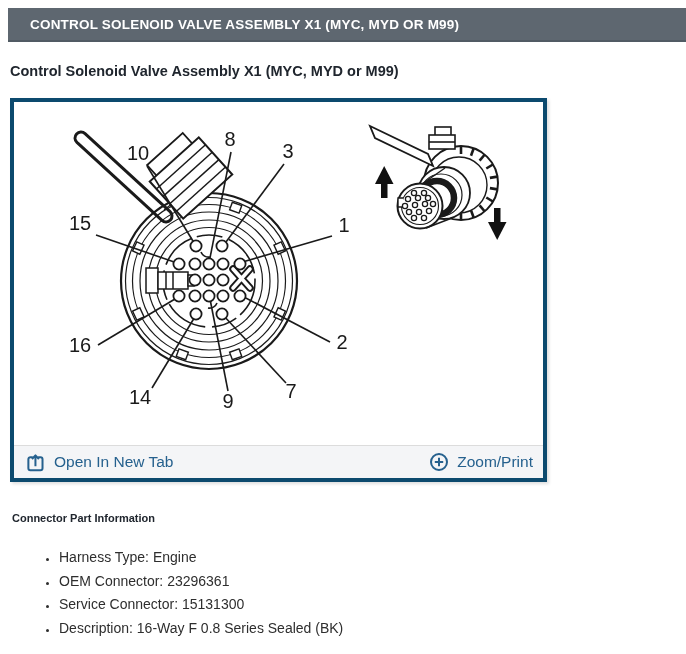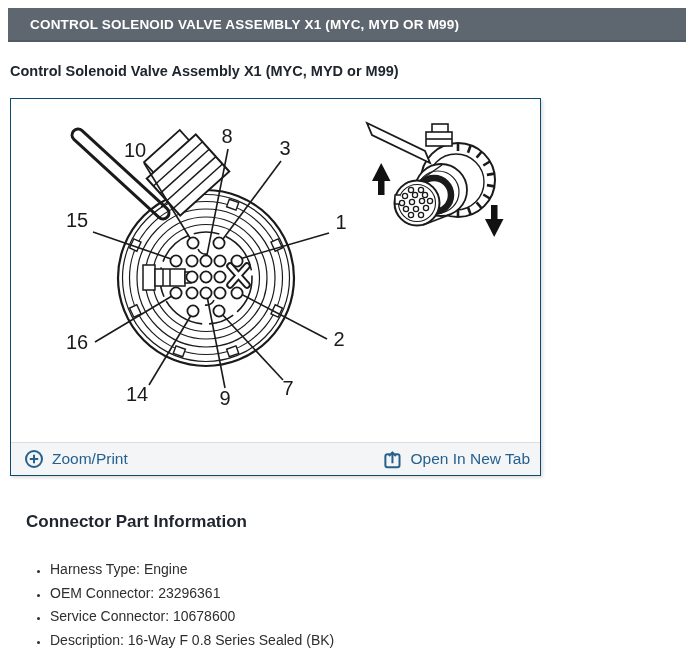--- a/index.html
+++ b/index.html
@@ -14,42 +14,42 @@
     color:#fff;font-size:13.5px;font-weight:bold;letter-spacing:.2px;
     line-height:34px;padding-left:22px;box-sizing:border-box;
     white-space:nowrap;
   }
   .subtitle{
     position:absolute;left:10px;top:63px;
     font-size:14.5px;font-weight:bold;color:#20262e;
   }
   .figure-box{
     position:absolute;left:10px;top:98px;width:529px;height:376px;
-    border:1px solid #0c4a6e;background:#fff;
+    border:4px solid #0c4a6e;background:#fff;
     box-shadow:2px 2px 3px rgba(0,0,0,.13);
   }
   .figure-area{position:relative;width:529px;height:343px;background:#fff;}
   .figure-area svg{display:block;}
   .figure-footer{
     position:absolute;left:0;bottom:0;width:529px;height:33px;
     background:#f4f5f7;border-top:1px solid #dcdcdc;box-sizing:border-box;
     display:flex;align-items:center;justify-content:space-between;
     padding:0 10px 0 13px;
   }
   .flink{
     display:flex;align-items:center;gap:8px;cursor:pointer;
     color:#26618e;font-size:15.5px;text-decoration:none;
   }
   .flink svg{flex:0 0 auto;}
   .info-heading{
-    position:absolute;left:26px;top:512px;
-    font-size:17px;font-weight:bold;color:#20262e;
+    position:absolute;left:12px;top:512px;
+    font-size:11px;font-weight:bold;color:#20262e;
   }
   ul.info-list{
-    position:absolute;left:0;top:546px;margin:12px;padding:0 0 0 38px;
+    position:absolute;left:0;top:546px;margin:0;padding:0 0 0 59px;
     list-style:disc;
   }
   ul.info-list li{
     font-size:14px;color:#2e2e2e;line-height:23.5px;
   }
   ul.info-list li::marker{color:#2e2e2e;font-size:11px;}
   .diagram-line{stroke:#1a1a1a;stroke-width:1.5;fill:none;}
   text.callout{font-size:20px;fill:#1a1a1a;font-family:"Liberation Sans","DejaVu Sans",sans-serif;}
 </style>
 </head>
@@ -229,36 +229,36 @@
         <g fill="#111">
           <rect x="480" y="106" width="6.5" height="17"></rect>
           <polygon points="474,120 492.5,120 483.2,138"></polygon>
         </g>
       </g>
     </svg>
   </div>
 
   <div class="figure-footer">
     <a class="flink">
+      <svg width="19" height="19" viewBox="0 0 18 18">
+        <path d="M5.5 4 H3.2 A1.9 1.9 0 0 0 1.3 5.9 V14.4 A1.9 1.9 0 0 0 3.2 16.3 H12.8 A1.9 1.9 0 0 0 14.7 14.4 V5.9 A1.9 1.9 0 0 0 12.8 4 H10.5" fill="none" stroke="#26618e" stroke-width="1.9"></path>
+        <path d="M8 12.5 V2.6 M4.7 5.7 L8 2.3 L11.3 5.7" fill="none" stroke="#26618e" stroke-width="1.9" stroke-linejoin="round"></path>
+      </svg>
+      <span>Open In New Tab</span>
+    </a>
+    <a class="flink">
       <svg width="20" height="20" viewBox="0 0 20 20">
         <circle cx="10" cy="10" r="8" fill="none" stroke="#26618e" stroke-width="2"></circle>
         <path d="M10 5.8 V14.2 M5.8 10 H14.2" stroke="#26618e" stroke-width="2" fill="none"></path>
       </svg>
       <span>Zoom/Print</span>
     </a>
-    <a class="flink">
-      <svg width="19" height="19" viewBox="0 0 18 18">
-        <path d="M5.5 4 H3.2 A1.9 1.9 0 0 0 1.3 5.9 V14.4 A1.9 1.9 0 0 0 3.2 16.3 H12.8 A1.9 1.9 0 0 0 14.7 14.4 V5.9 A1.9 1.9 0 0 0 12.8 4 H10.5" fill="none" stroke="#26618e" stroke-width="1.9"></path>
-        <path d="M8 12.5 V2.6 M4.7 5.7 L8 2.3 L11.3 5.7" fill="none" stroke="#26618e" stroke-width="1.9" stroke-linejoin="round"></path>
-      </svg>
-      <span>Open In New Tab</span>
-    </a>
   </div>
 </div>
 
 <div class="info-heading">Connector Part Information</div>
 
 <ul class="info-list">
   <li>Harness Type: Engine</li>
   <li>OEM Connector: 23296361</li>
-  <li>Service Connector: 10678600</li>
+  <li>Service Connector: 15131300</li>
   <li>Description: 16-Way F 0.8 Series Sealed (BK)</li>
 </ul>
 
 </body></html>

